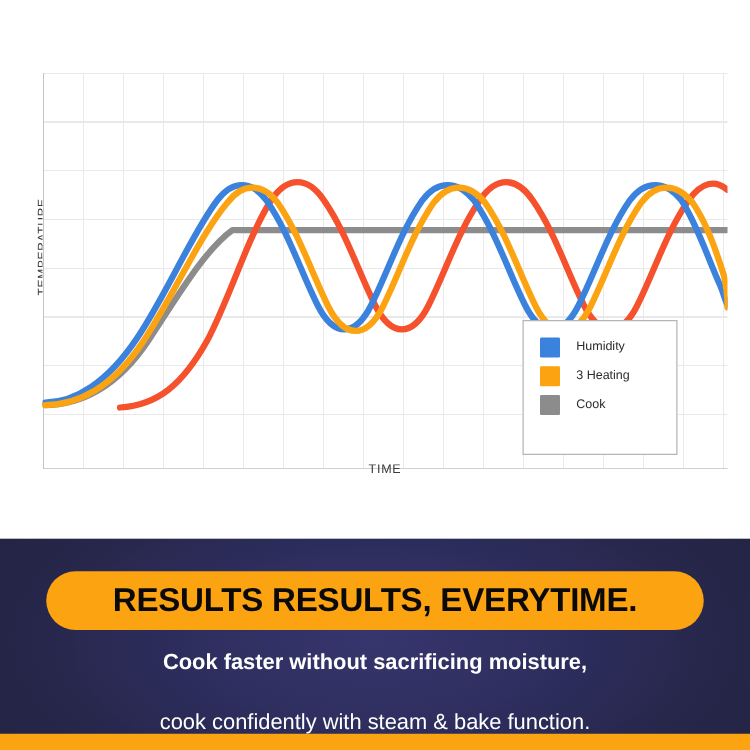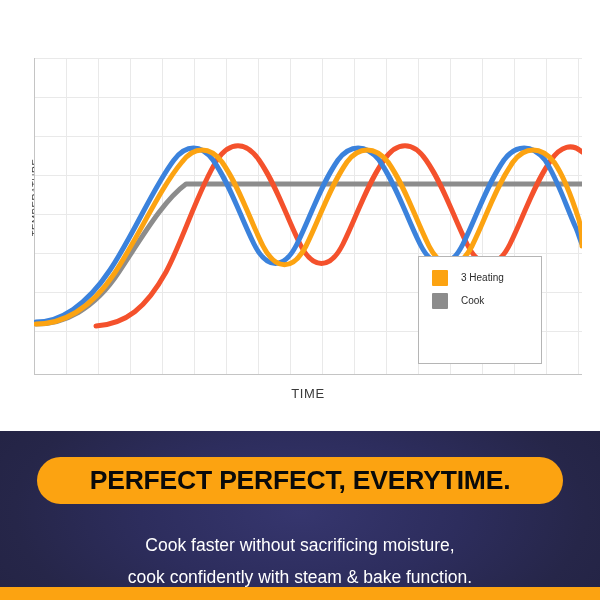--- a/index.html
+++ b/index.html
@@ -36,24 +36,24 @@
     letter-spacing: 0.6px;
     color: #3a3a3a;
     font-family: "Liberation Sans", sans-serif;
     white-space: nowrap;
   }
 
   
   .x-axis-title {
     position: absolute;
     left: 34px;
-    top: 386px;
+    top: 370px;
     width: 548px;
     text-align: center;
-    font-size: 13px;
+    font-size: 10px;
     letter-spacing: 0.6px;
     color: #3a3a3a;
     white-space: nowrap;
   }
 
   
   .plot-area {
     position: absolute;
     left: 34px;
     top: 58px;
@@ -144,21 +144,21 @@
   .promo-sub {
     position: absolute;
     left: 0;
     width: 600px;
     text-align: center;
     color: #ffffff;
     font-size: 17.5px;
     white-space: nowrap;
     font-family: "Liberation Sans", sans-serif;
   }
-  .promo-sub.line1 { top: 535px; }
+  .promo-sub.line1 { top: 519px; font-weight: bold; }
   .promo-sub.line2 { top: 567px; }
 
   .promo-footer-bar {
     position: absolute;
     left: 0;
     top: 587px;
     width: 600px;
     height: 13px;
     background: #fca311;
   }
@@ -256,35 +256,39 @@
                C 491,88 507,88 520,104
                C 531,120 538,140 545,162
                C 547,170 548,178 548,188"></path>
     </svg>
   </div>
 
   <div class="x-axis-title">TIME</div>
 
   <div class="legend-box">
     <div class="legend-row">
+      <span class="legend-swatch" style="background:#3b82dc"></span>
+      <span class="legend-label">Humidity</span>
+    </div>
+    <div class="legend-row">
       <span class="legend-swatch" style="background:#fca311"></span>
       <span class="legend-label">3 Heating</span>
     </div>
     <div class="legend-row">
       <span class="legend-swatch" style="background:#8c8c8c"></span>
       <span class="legend-label">Cook</span>
     </div>
   </div>
 </div>
 
 <div class="promo-banner">
   <div class="promo-gradient"></div>
 </div>
 
 <div class="promo-pill">
-  <span class="promo-pill-text">PERFECT PERFECT, EVERYTIME.</span>
+  <span class="promo-pill-text">RESULTS RESULTS, EVERYTIME.</span>
 </div>
 
 <div class="promo-sub line1">Cook faster without sacrificing moisture,</div>
 
 <div class="promo-sub line2">cook confidently with steam &amp; bake function.</div>
 
 <div class="promo-footer-bar"></div>
 
 </body></html>

